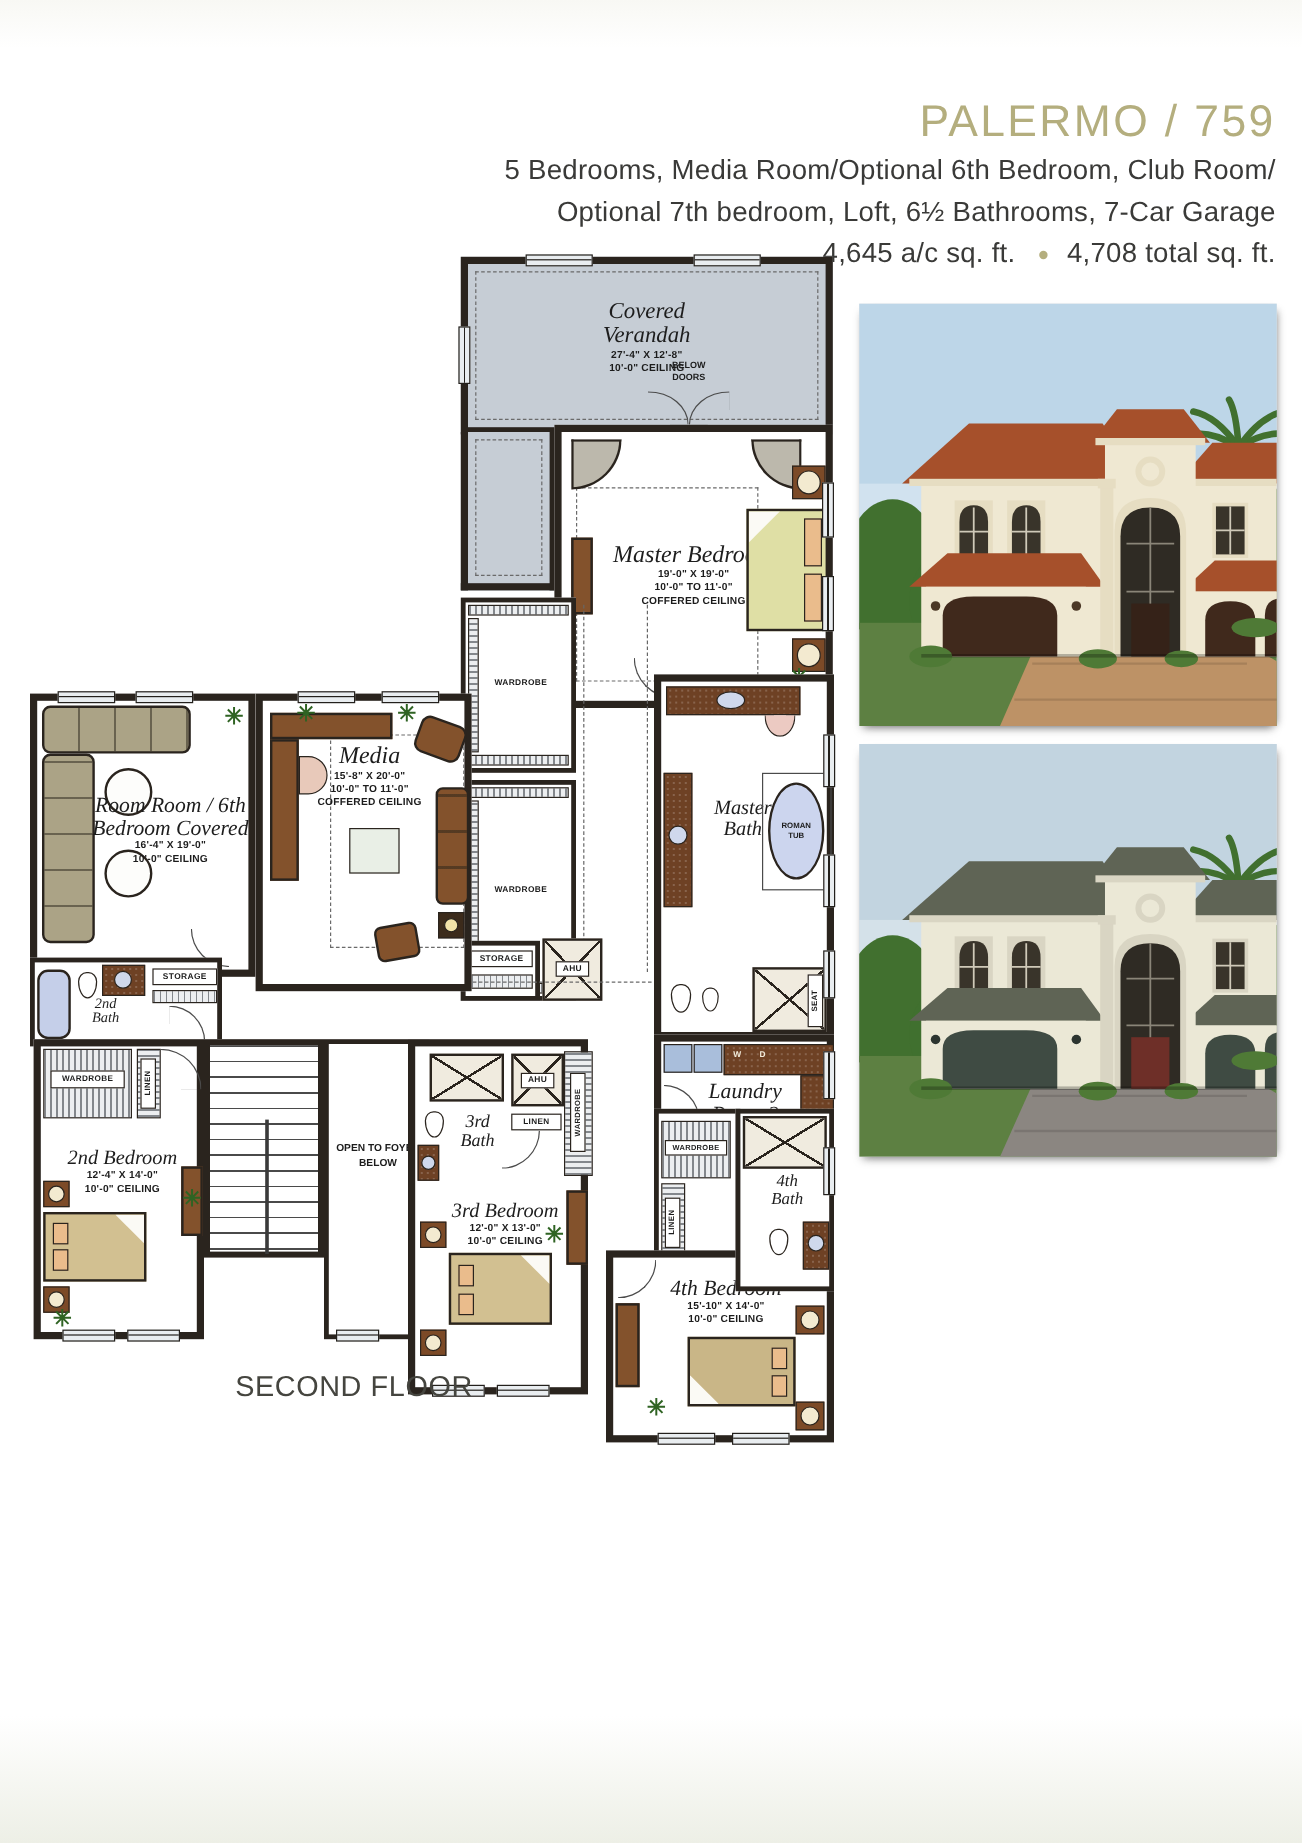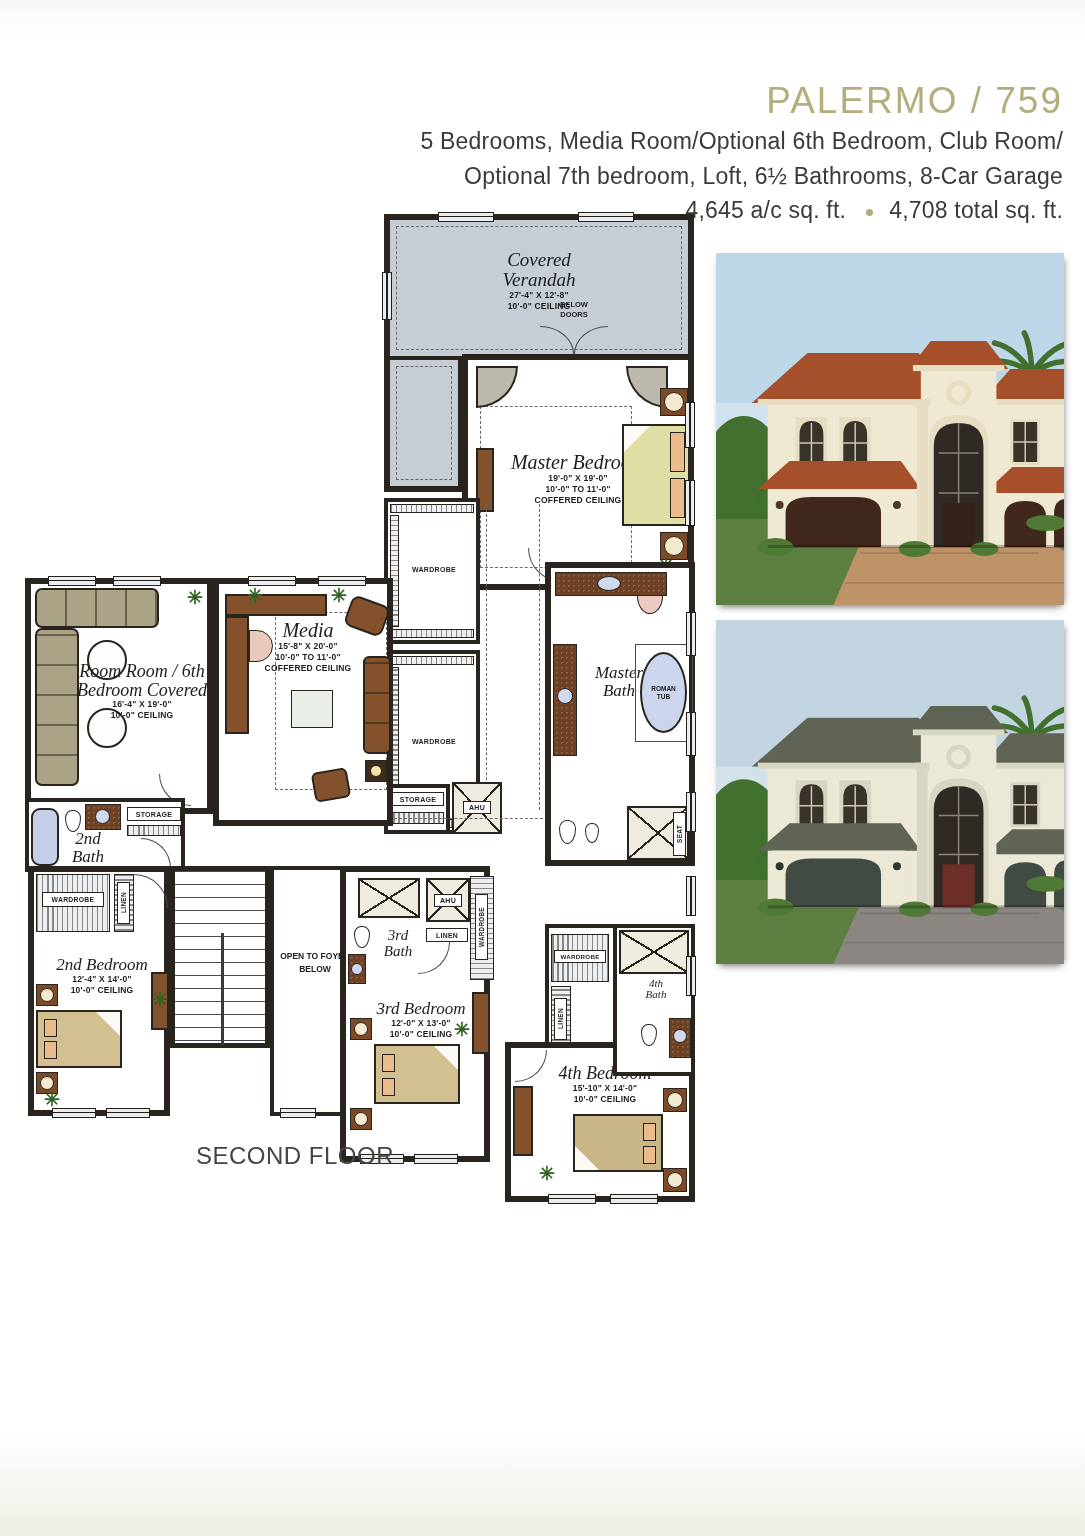--- a/index.html
+++ b/index.html
@@ -67,21 +67,21 @@
   
   .photo { position:absolute; left:716px; width:348px; background:#dfe4e6;
            box-shadow: 0 5px 7px -3px rgba(40,40,40,.55), 5px 2px 6px -4px rgba(40,40,40,.35); }
   .photo svg { display:block; width:100%; height:100%; }
 </style>
 </head>
 <body>
 
 <div class="title">PALERMO / 759</div>
 <div class="spec" style="top:128px;">5 Bedrooms, Media Room/Optional 6th Bedroom, Club Room/</div>
-<div class="spec" style="top:163px;">Optional 7th bedroom, Loft, 6½ Bathrooms, 8-Car Garage</div>
+<div class="spec" style="top:163px;">Optional 7th bedroom, Loft, 6½ Bathrooms, 7-Car Garage</div>
 <div class="spec sqline" style="top:197px;">
   <span>4,645 a/c sq. ft.</span>
   <span class="bullet"></span>
   <span>4,708 total sq. ft.</span>
 </div>
 
 <div id="plan">
 
   <div class="room gray" style="left:366px;top:2px;width:310px;height:148px;">
     <div class="dash" style="inset:6px;"></div>
@@ -205,21 +205,21 @@
     </div>
     <div class="plant" style="left:28px;top:2px;">✳</div>
     <div class="plant" style="left:112px;top:2px;">✳</div>
   </div>
 
   <div class="room thin" style="left:7px;top:586px;width:160px;height:74px;">
     <div class="tub2" style="left:2px;top:6px;width:28px;height:58px;"></div>
     <div class="toilet" style="left:36px;top:8px;width:16px;height:22px;"></div>
     <div class="counter" style="left:56px;top:2px;width:36px;height:26px;"></div>
     <div class="sinkc" style="left:66px;top:7px;width:15px;height:15px;"></div>
-    <div class="rname" style="left:28px;top:28px;width:62px;font-size:17px;font-style:italic;">
+    <div class="rname" style="left:28px;top:28px;width:62px;font-size:12px;font-style:italic;">
       <div>2nd</div>
       <div>Bath</div>
     </div>
     <div class="inlabel" style="left:98px;top:5px;width:54px;height:14px;font-size:7px;">STORAGE</div>
     <div class="hatchh" style="left:98px;top:23px;width:54px;height:11px;"></div>
     <div class="arc arc-tr" style="left:112px;top:36px;width:30px;height:30px;"></div>
   </div>
 
   <div class="room" style="left:10px;top:654px;width:142px;height:250px;">
     <div class="hatchh" style="left:2px;top:2px;width:74px;height:58px;"></div>
@@ -280,20 +280,33 @@
       <div class="pillow" style="left:6px;top:8px;width:13px;height:18px;"></div>
       <div class="pillow" style="left:6px;top:32px;width:13px;height:18px;"></div>
       <div class="fold" style="right:0;top:0;width:24px;height:24px;clip-path:polygon(0 0,100% 0,100% 100%);"></div>
     </div>
     <div class="nstand" style="left:4px;top:236px;width:22px;height:22px;"></div>
     <div class="brown" style="left:126px;top:120px;width:18px;height:62px;"></div>
     <div class="plant" style="left:108px;top:148px;">✳</div>
     <div class="arc arc-br" style="left:72px;top:70px;width:32px;height:32px;"></div>
   </div>
 
+  <div class="room" style="left:527px;top:650px;width:150px;height:86px;">
+    <div class="counter" style="left:52px;top:2px;width:92px;height:26px;"></div>
+    <div class="counter" style="left:116px;top:28px;width:28px;height:48px;"></div>
+    <div class="appliance" style="left:2px;top:2px;width:24px;height:24px;"></div>
+    <div class="appliance" style="left:27px;top:2px;width:24px;height:24px;"></div>
+    <span class="abs" style="left:60px;top:8px;font-size:7px;font-weight:bold;color:#f0e9d8;">W</span>
+    <span class="abs" style="left:82px;top:8px;font-size:7px;font-weight:bold;color:#f0e9d8;">D</span>
+    <div class="rname" style="left:16px;top:32px;width:108px;font-size:18px;">
+      <div>Laundry</div>
+      <div>Room 2</div>
+    </div>
+    <div class="arc arc-tr" style="left:2px;top:36px;width:30px;height:30px;"></div>
+  </div>
 
   <div class="room thin" style="left:527px;top:712px;width:72px;height:134px;">
     <div class="hatchh" style="left:2px;top:6px;width:58px;height:48px;"></div>
     <div class="inlabel" style="left:5px;top:22px;width:52px;height:13px;font-size:6.2px;">WARDROBE</div>
     <div class="hatchv" style="left:2px;top:58px;width:20px;height:66px;"></div>
     <div class="inlabel vert" style="left:5px;top:70px;width:13px;height:42px;font-size:6.5px;">LINEN</div>
   </div>
 
   <div class="room" style="left:487px;top:830px;width:190px;height:160px;">
     <div class="rname" style="left:24px;top:16px;width:140px;font-size:18px;">
@@ -308,21 +321,21 @@
       <div class="pillow" style="right:5px;top:30px;width:13px;height:18px;"></div>
       <div class="fold" style="left:0;bottom:0;width:24px;height:24px;clip-path:polygon(0 0,0 100%,100% 100%);"></div>
     </div>
     <div class="nstand" style="left:152px;top:120px;width:24px;height:24px;"></div>
     <div class="plant" style="left:28px;top:116px;">✳</div>
     <div class="arc arc-br" style="left:4px;top:2px;width:32px;height:32px;"></div>
   </div>
 
   <div class="room thin" style="left:595px;top:712px;width:82px;height:152px;">
     <div class="xbox" style="left:2px;top:2px;width:70px;height:44px;"></div>
-    <div class="rname" style="left:10px;top:50px;width:58px;font-size:11px;">
+    <div class="rname" style="left:10px;top:50px;width:58px;font-size:14px;">
       <div>4th</div>
       <div>Bath</div>
     </div>
     <div class="counter" style="left:52px;top:90px;width:22px;height:40px;"></div>
     <div class="sinkc" style="left:56px;top:101px;width:14px;height:14px;"></div>
     <div class="toilet" style="left:24px;top:96px;width:16px;height:22px;"></div>
   </div>
 
   <div class="win-h" style="left:420px;top:0;width:56px;height:10px;"></div>
   <div class="win-h" style="left:560px;top:0;width:56px;height:10px;"></div>

